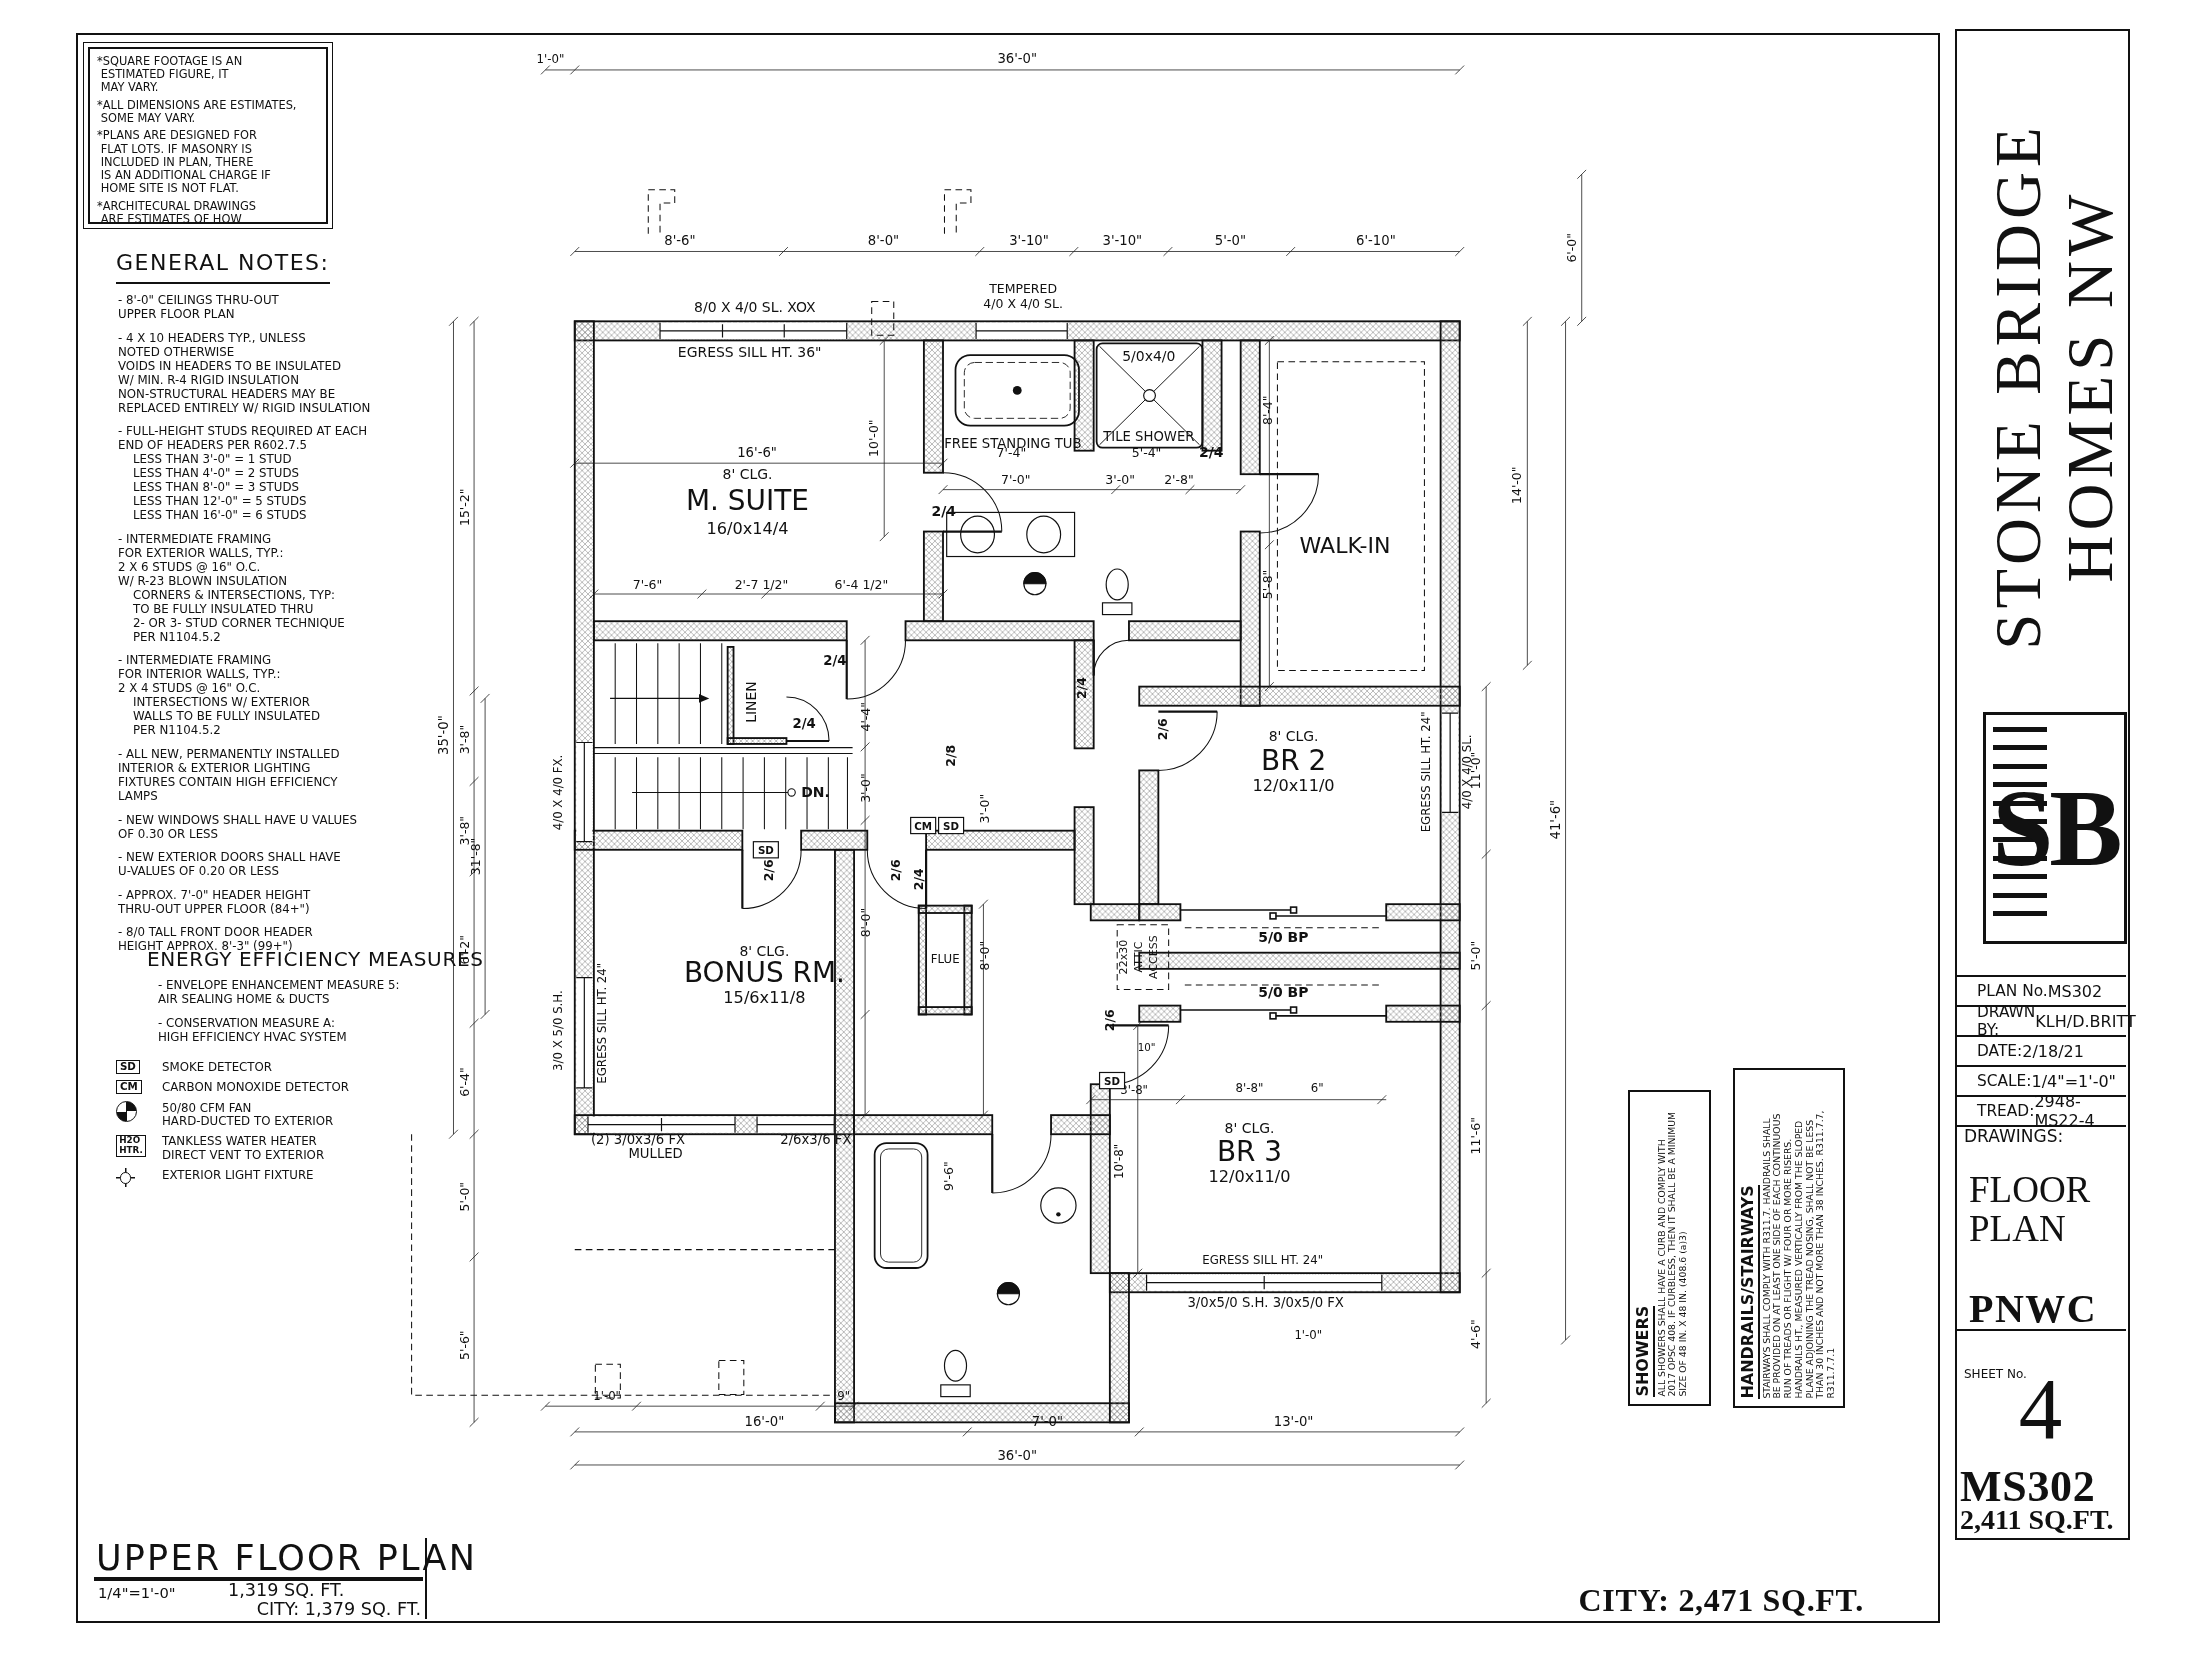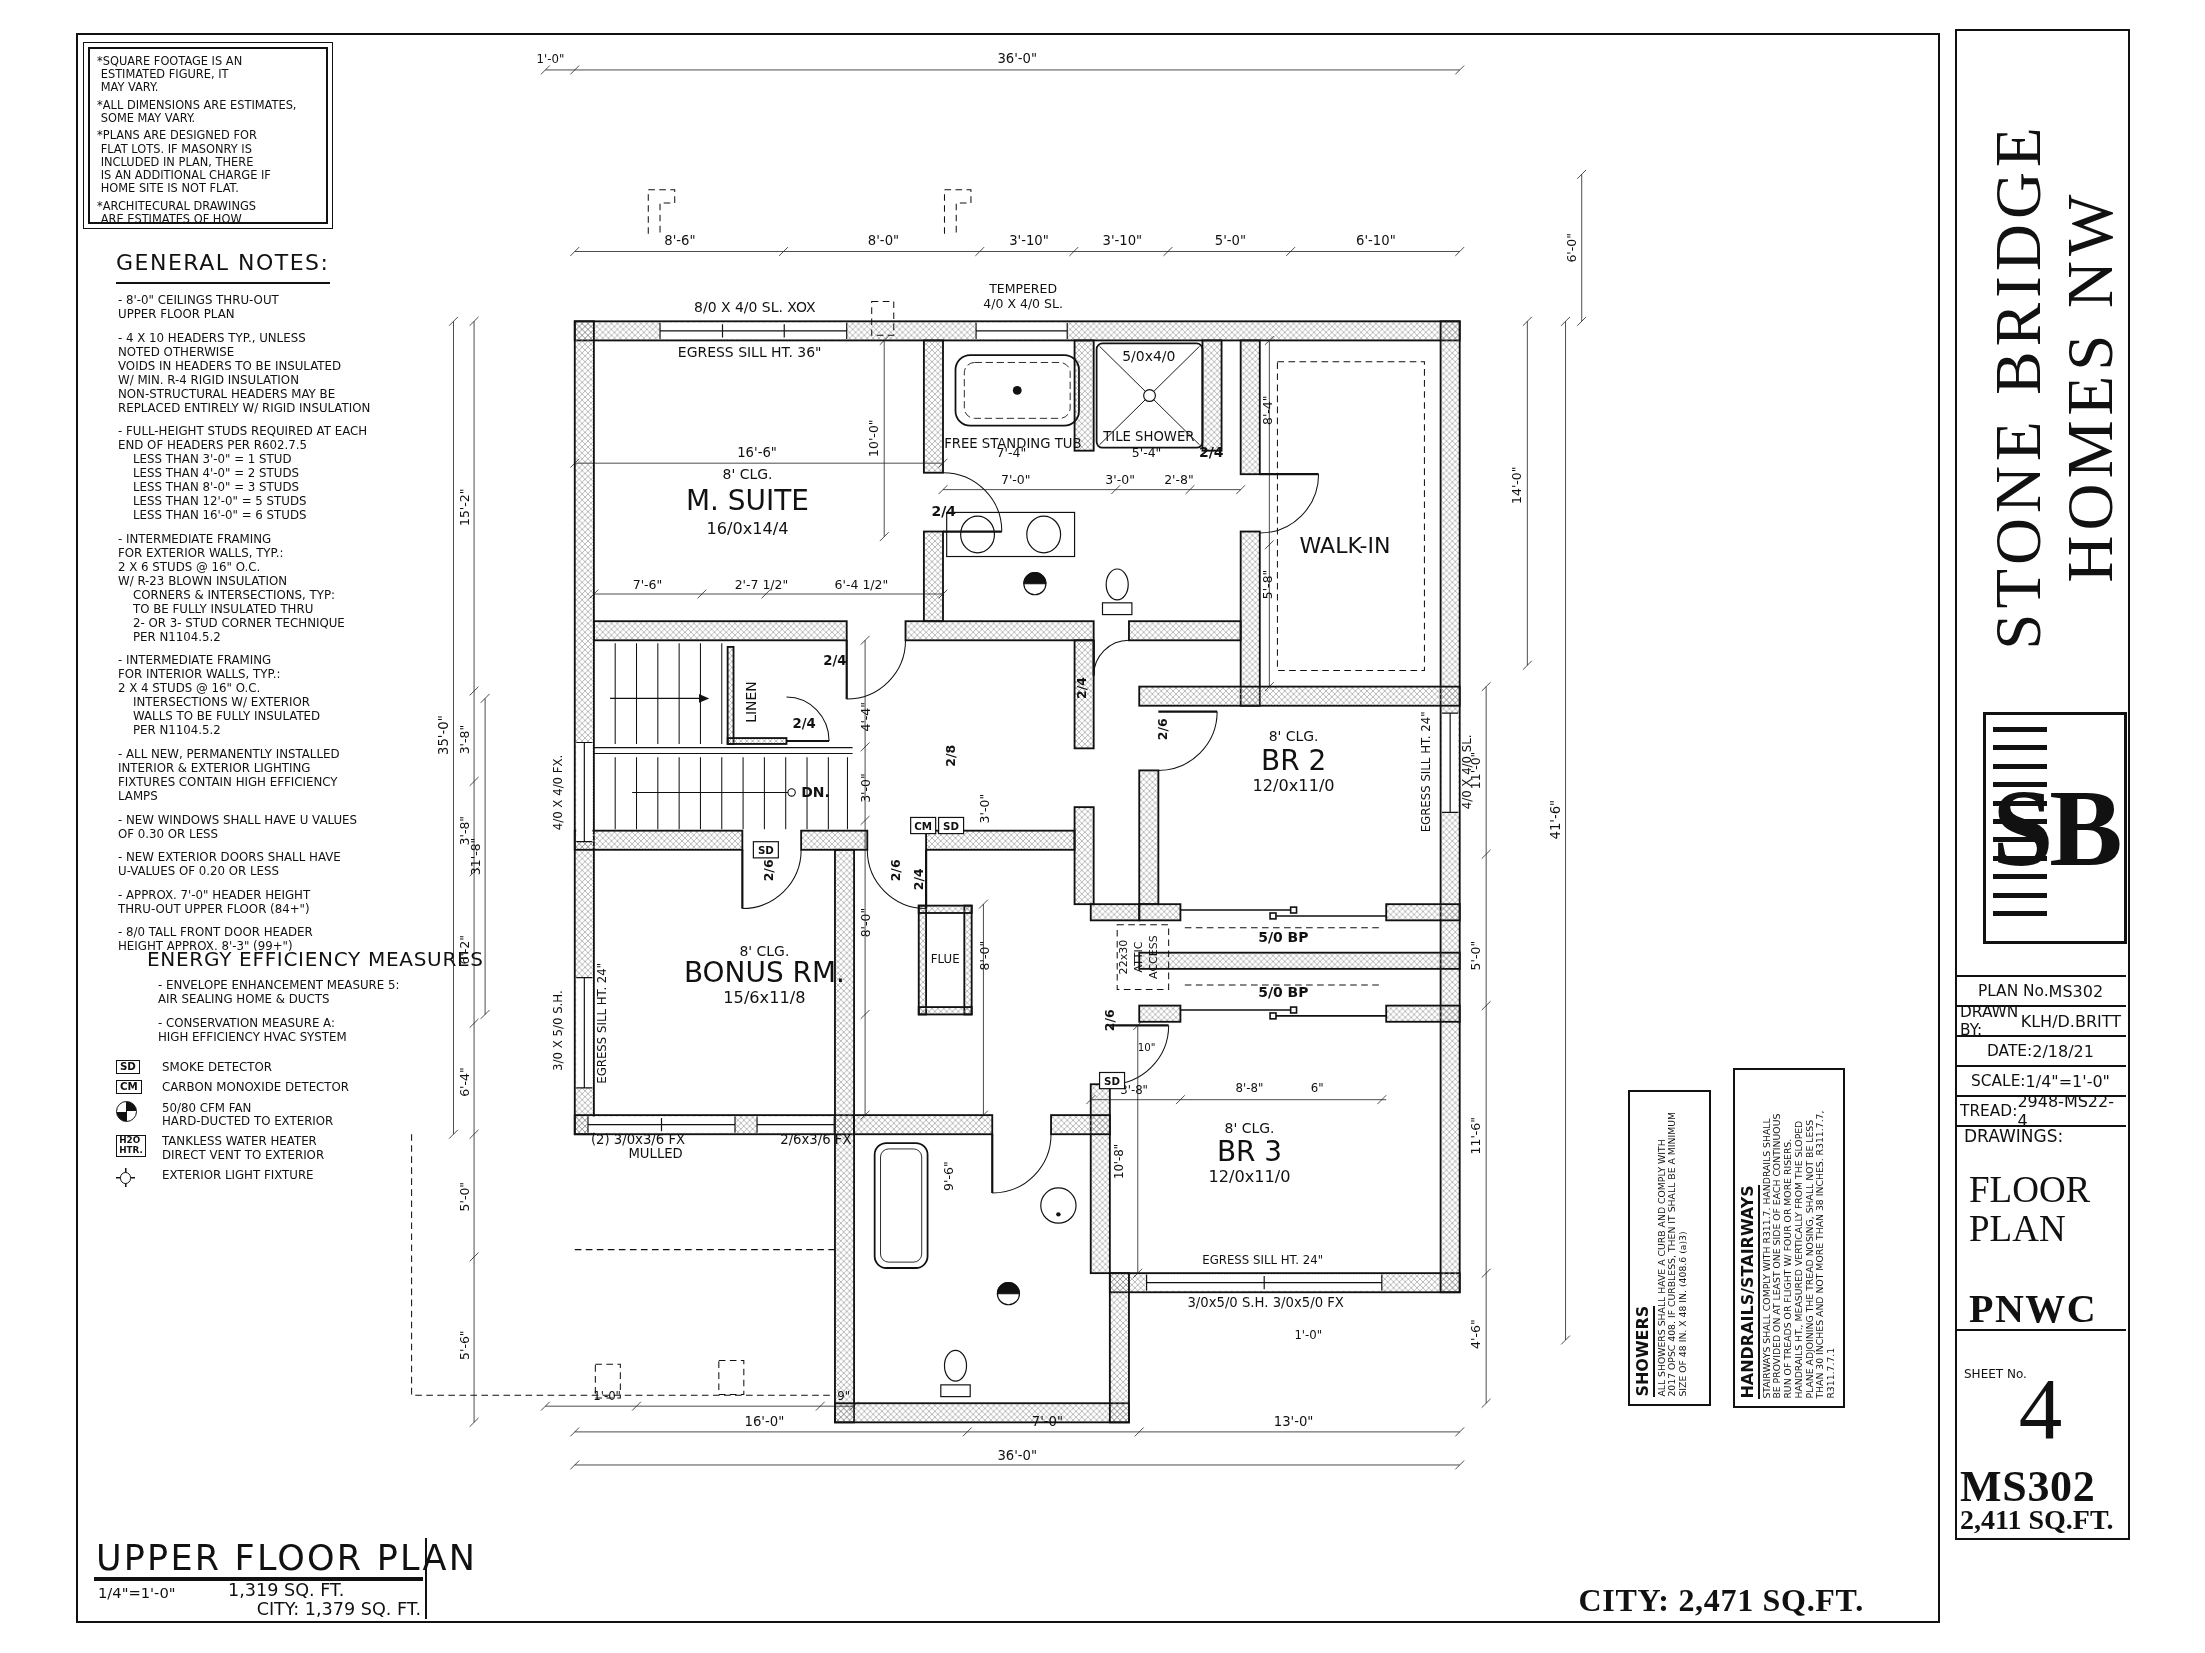--- a/index.html
+++ b/index.html
@@ -37,21 +37,21 @@
   .vinner{position:absolute;left:0;top:100%;transform:rotate(-90deg);transform-origin:0 0;padding:2.9px 7.4px;box-sizing:border-box;}
   .vtitle{font-size:16px;font-weight:bold;border-bottom:2.2px solid #111;display:inline-block;padding-bottom:0.7px;margin-bottom:2.2px;}
   .vbody{font-size:9.3px;line-height:10.7px;}
   
   .tb-company{height:66px;text-align:center;font-size:65px;line-height:66px;letter-spacing:5.1px;transform:rotate(-90deg);}
   .sb-logo{left:1983px;top:712px;width:144px;height:232px;border:3.7px solid #111;box-sizing:border-box;}
   .sb-stripes{position:absolute;left:7.4px;top:11.8px;bottom:11.8px;width:54px;
      background:repeating-linear-gradient(180deg,#111 0 5.1px,#fff 5.1px 18.4px);}
   .sb-letters{position:absolute;inset:0;display:flex;align-items:center;justify-content:flex-end;
      font-family:"Liberation Serif",serif;font-weight:bold;font-size:110px;letter-spacing:-4.4px;padding-right:5.9px;}
-  .tb-row{display:flex;justify-content:center;align-items:center;height:28px;border-bottom:2.2px solid #111;padding:0 5px;}
+  .tb-row{display:flex;justify-content:flex-start;align-items:center;height:28px;border-bottom:2.2px solid #111;padding:0 22px;}
   .tb-row:first-child{border-top:2.2px solid #111;}
   .tb-label{font-size:15.4px;}
   .tb-value{font-size:16px;}
   .city-total{font-size:32px;font-weight:bold;letter-spacing:0.7px;}
   
   .foot-title{font-size:35px;letter-spacing:2.2px;}
   .foot-underline{width:329px;height:3.7px;background:#111;}
   #plan-svg{left:0;top:0;width:2205px;height:1654px;}
   #plan-svg text{font-family:"DejaVu Sans",sans-serif;fill:#111;}
 </style>

